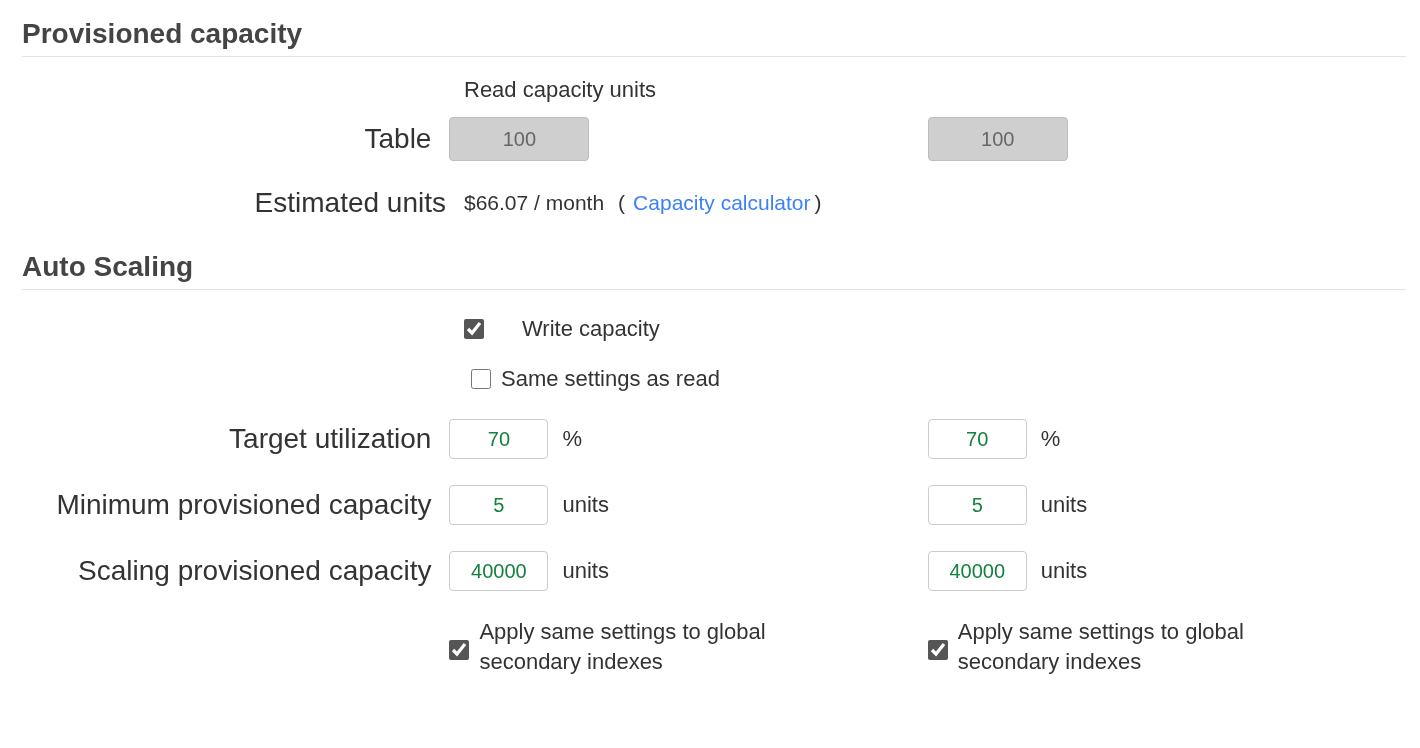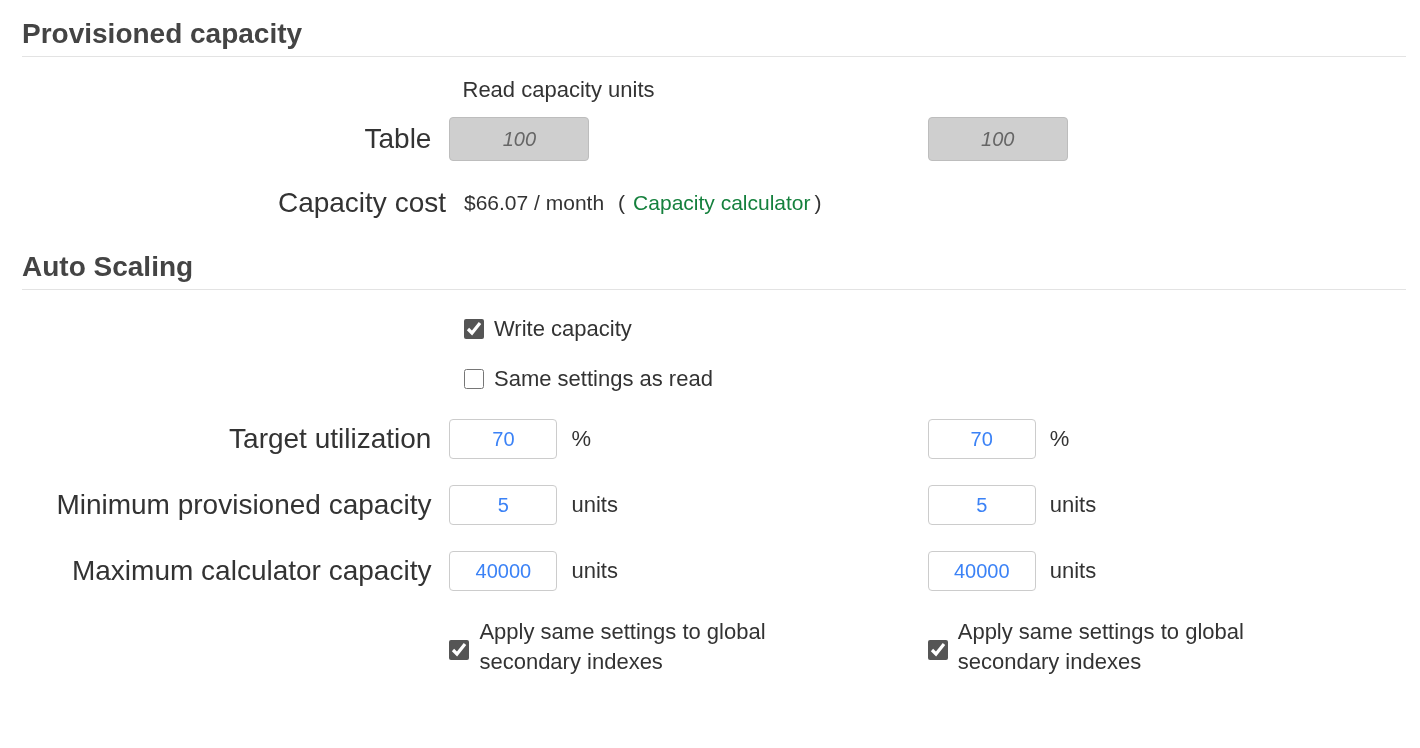--- a/index.html
+++ b/index.html
@@ -20,63 +20,62 @@
     padding-bottom: 6px;
     border-bottom: 1px solid #e3e3e3;
   }
   h2.section + .block { margin-top: 20px; }
   .block { margin-bottom: 32px; }
   .row {
     display: flex;
     align-items: center;
     margin: 12px 0 26px 0;
   }
-  .row.tight { margin-bottom: 14px; flex-direction: column; }
+  .row.tight { margin-bottom: 14px; }
   .label-col {
     width: 450px;
     text-align: right;
     padding-right: 18px;
     color: #333;
     font-size: 28px;
   }
   .col {
     width: 495px;
     display: flex;
     align-items: center;
   }
   .col-header {
     font-size: 22px;
     color: #333;
   }
   input.num {
-    width: 108px;
+    width: 99px;
     height: 40px;
     border: 1px solid #ccc;
     border-radius: 4px;
     text-align: center;
     font-size: 20px;
-    color: #3b82f6;
+    color: #15803d;
     background: #fff;
     padding: 0 4px;
   }
   input.num.disabled {
     background: #cfcfcf;
     color: #666;
     border-color: #bdbdbd;
     width: 140px;
     height: 44px;
-    font-style: italic;
   }
   .suffix {
     margin-left: 14px;
     font-size: 22px;
     color: #333;
   }
   .link {
-    color: #15803d;
+    color: #3b82f6;
     text-decoration: none;
     cursor: pointer;
   }
   .paren { color: #333; }
   input[type="checkbox"].cb {
     width: 20px;
     height: 20px;
     margin: 0 10px 0 0;
     accent-color: #555;
     cursor: pointer;
@@ -108,42 +107,42 @@
     <div class="label-col">Table</div>
     <div class="col">
       <input class="num disabled" type="text" disabled="" value="100" style="">
     </div>
     <div class="col">
       <input class="num disabled" type="text" disabled="" value="100" style="">
     </div>
   </div>
 
   <div class="row">
-    <div class="label-col">Capacity cost</div>
+    <div class="label-col">Estimated units</div>
     <div class="col" style="width:auto;justify-content:center;">
       <span>$66.07 / month</span>
       <span style="margin:0 8px 0 14px;" class="paren">(</span>
       <a class="link">Capacity calculator</a>
       <span style="margin-left:4px;" class="paren">)</span>
     </div>
   </div>
 
 </div>
 
 <h2 class="section">Auto Scaling</h2>
 <div class="block">
 
   <div class="row" style="margin-top:24px;">
     <div class="label-col"></div>
     <div class="col" style="flex-direction:column; align-items:flex-start;">
-      <div style="display:flex; align-items:center; margin-bottom:20px;">
+      <div style="display:flex; align-items:center; margin-bottom:20px;gap:28px;">
         <input type="checkbox" class="cb" checked="" style="">
         <span class="cb-label">Write capacity</span>
       </div>
-      <div style="display:flex; align-items:center;">
+      <div style="display:flex; align-items:center;margin-left:7px;">
         <input type="checkbox" class="cb" style="">
         <span class="cb-label">Same settings as read</span>
       </div>
     </div>
   </div>
 
   <div class="row">
     <div class="label-col">Target utilization</div>
     <div class="col">
       <input class="num" type="text" value="70" style="">
@@ -161,21 +160,21 @@
       <input class="num" type="text" value="5" style="">
       <span class="suffix">units</span>
     </div>
     <div class="col">
       <input class="num" type="text" value="5" style="">
       <span class="suffix">units</span>
     </div>
   </div>
 
   <div class="row">
-    <div class="label-col">Maximum calculator capacity</div>
+    <div class="label-col">Scaling provisioned capacity</div>
     <div class="col">
       <input class="num" type="text" value="40000" style="">
       <span class="suffix">units</span>
     </div>
     <div class="col">
       <input class="num" type="text" value="40000" style="">
       <span class="suffix">units</span>
     </div>
   </div>
 

